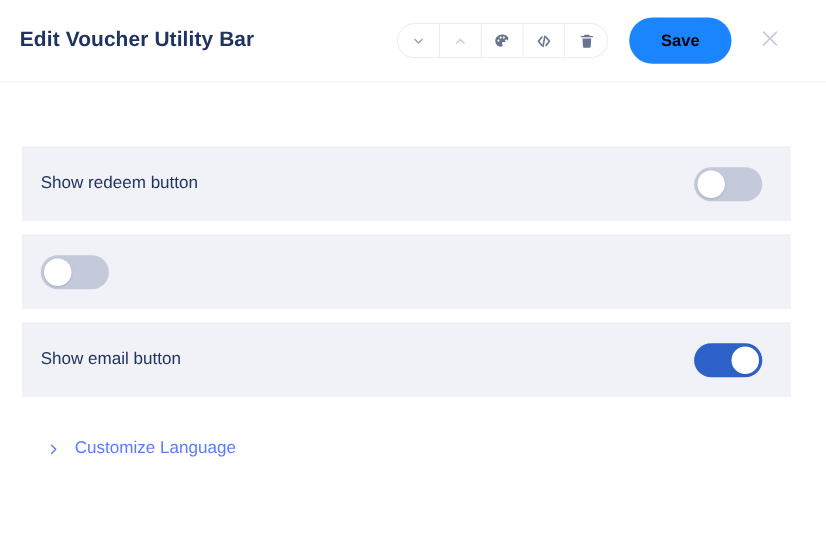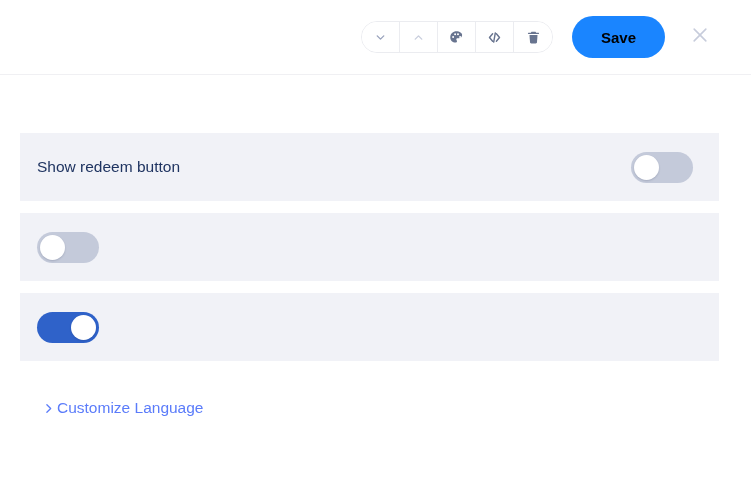--- a/index.html
+++ b/index.html
@@ -145,21 +145,21 @@
   }
   .toggle.on { background: #2f62c9; }
   .toggle.on .knob { left: 34px; }
 
   
   .link-row {
     margin-top: 38px;
     padding-left: 22px;
     display: flex;
     align-items: center;
-    gap: 2px;
+    gap: 13px;
   }
   .link-chevron {
     color: #5b7cfa;
     display: flex;
     align-items: center;
     cursor: pointer;
   }
   .link-text {
     font-size: 15.5px;
     color: #5b7cfa;
@@ -167,20 +167,21 @@
     white-space: nowrap;
   }
 </style>
 </head>
 <body>
 
 <div class="panel">
 
   <div class="header">
 
+    <div class="header-title">Edit Voucher Utility Bar</div>
 
     <div class="header-spacer"></div>
 
     <div class="toolbar-group">
 
       <div class="tool-btn">
         <span class="ico-mid">
           <svg width="13" height="13" viewBox="0 0 24 24" fill="none" stroke="currentColor" stroke-width="2.6" stroke-linecap="round" stroke-linejoin="round">
             <polyline points="6 9 12 15 18 9"></polyline>
           </svg>
@@ -246,20 +247,21 @@
       </div>
     </div>
 
     <div class="setting-row">
       <div class="toggle">
         <div class="knob"></div>
       </div>
     </div>
 
     <div class="setting-row">
+      <div class="setting-label">Show email button</div>
       <div class="toggle on">
         <div class="knob"></div>
       </div>
     </div>
 
     <div class="link-row">
       <span class="link-chevron">
         <svg width="13" height="13" viewBox="0 0 24 24" fill="none" stroke="currentColor" stroke-width="2.4" stroke-linecap="round" stroke-linejoin="round">
           <polyline points="9 5 16 12 9 19"></polyline>
         </svg>

